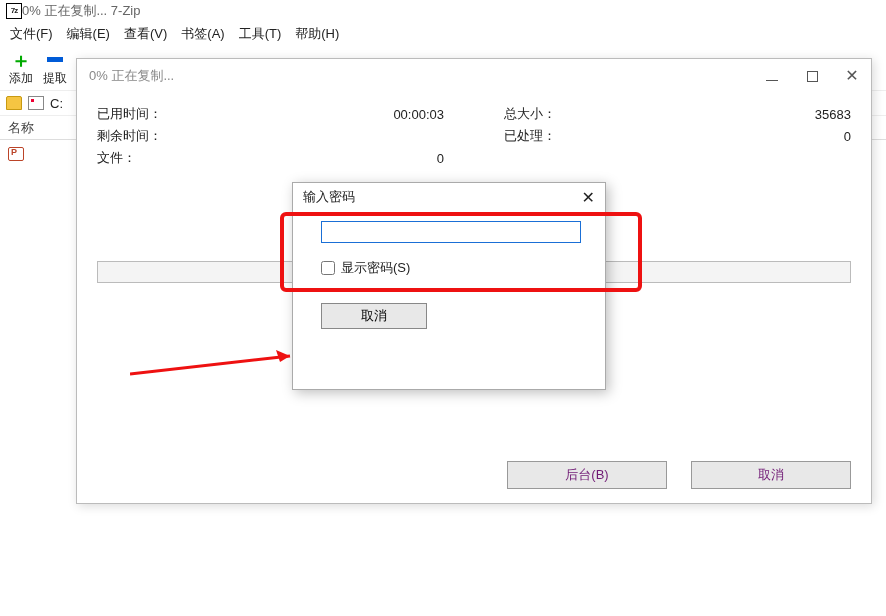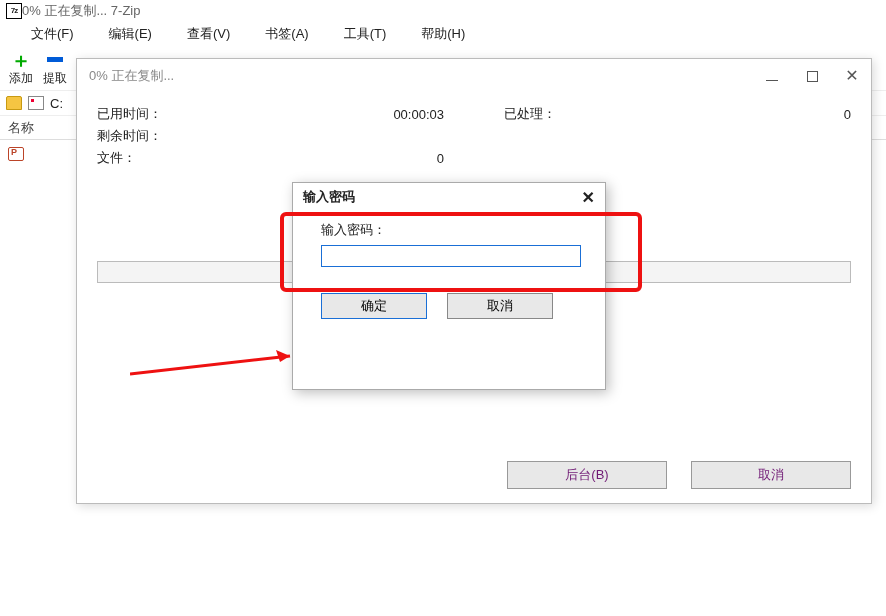--- a/index.html
+++ b/index.html
@@ -6,21 +6,21 @@
   body { background: #fff; width: 886px; height: 616px; position: relative; overflow: hidden; font-size: 13px; color: #222; }
 
   
   .main-titlebar { height: 22px; display: flex; align-items: center; padding: 0 6px; }
   .app-icon { width: 16px; height: 16px; border: 1.5px solid #000; position: relative; display: flex; align-items: center; justify-content: center; font-size: 8px; font-weight: bold; line-height: 1;  }
   .app-icon::before { content:"7z"; letter-spacing:-1px; }
   .main-title { font-size: 13px; color: #666; }
 
   
   .menubar { height: 24px; display: flex; align-items: center; gap: 14px; padding: 0 10px; font-size: 13px; color: #222; }
-  .menubar > div { cursor: default; margin-left: 21px; }
+  .menubar > div { cursor: default; }
 
   
   .toolbar { height: 44px; display: flex; align-items: center; gap: 4px; padding: 0 6px; }
   .tool-btn { width: 30px; text-align: center; font-size: 12px; color: #222; }
   .tool-btn .icon-slot { height: 20px; display:flex; align-items:center; justify-content:center; }
   .plus-icon { font-size: 20px; color: #0a0; font-weight: bold; line-height: 18px; }
   .minus-icon { width: 16px; height: 5px; background:#005bd7; display:inline-block; }
 
   
   .addr-strip { height: 26px; display:flex; align-items:center; gap:6px; padding:0 6px; border-top:1px solid #eee; border-bottom:1px solid #eee;}
@@ -62,21 +62,21 @@
   .progress-bar{ margin-top:92px; height:22px; border:1px solid #bbb; background:#f4f4f4;}
   .dlg-buttons{ position:absolute; bottom:14px; left:20px; right:20px; display:flex; gap:24px; justify-content:flex-end;}
   .dlg-buttons button{ width:160px; height:28px; background:#e8e8e8; border:1px solid #999; font-size:13px; color:#701a75;}
 
   
   .pwd-dialog{
     position:absolute; left:292px; top:182px; width:314px; height:208px;
     background:#fff; border:1px solid #aaa; box-shadow:3px 3px 12px rgba(0,0,0,0.25);
     z-index:30;
   }
-  .pwd-titlebar{ height:28px; display:flex; align-items:center; justify-content:space-between; padding:0 10px; font-size:13px;font-weight:bold;}
+  .pwd-titlebar{ height:28px; display:flex; align-items:center; justify-content:space-between; padding:0 10px; font-size:13px;}
   .pwd-titlebar .x{ font-size:16px; cursor:default;}
   .pwd-body{ padding:10px 18px 12px 28px; font-size:13px;}
   .pwd-label{ margin-bottom:6px;}
   .pwd-input{ width:260px; height:22px; border:1px solid #1a6fd6; background:#fff; display:block;}
   .pwd-chkrow{ margin-top:16px; display:flex; align-items:center; gap:6px;}
   .pwd-chkrow input[type=checkbox]{ width:14px; height:14px;}
   .pwd-btns{ margin-top:26px; display:flex; gap:20px;}
   .pwd-btns button{ width:106px; height:26px; border:1px solid #888; background:#e8e8e8; font-size:13px;}
   .pwd-btns button.primary{ border:1.5px solid #1a6fd6;}
 
@@ -169,20 +169,24 @@
           <span class="val"></span>
         </div>
         <div class="stats-row">
           <span class="label">文件：</span>
           <span class="val">0</span>
         </div>
       </div>
       <div style="width:60px"></div>
       <div class="stats-col">
         <div class="stats-row">
+          <span class="label">总大小：</span>
+          <span class="val">35683</span>
+        </div>
+        <div class="stats-row">
           <span class="label">已处理：</span>
           <span class="val">0</span>
         </div>
       </div>
     </div>
 
     <div class="progress-bar"></div>
 
     <div class="dlg-buttons">
       <button>后台(B)</button>
@@ -190,24 +194,26 @@
     </div>
   </div>
 </div>
 
 <div class="pwd-dialog">
   <div class="pwd-titlebar">
     <span>输入密码</span>
     <span class="x"><span>✕</span></span>
   </div>
   <div class="pwd-body">
-    <div class="pwd-label">输入密码：</div>
     <input type="password" class="pwd-input" style="">
+    <div class="pwd-chkrow">
+      <input type="checkbox" style="">
+      <span>显示密码(S)</span>
+    </div>
     <div class="pwd-btns">
-      <button class="primary">确定</button>
       <button>取消</button>
     </div>
   </div>
 </div>
 
 <div class="red-box"></div>
 <div class="arrow-wrap">
   <svg viewBox="0 0 180 40">
     <line x1="0" y1="34" x2="160" y2="16" stroke="#e11" stroke-width="3"></line>
     <polygon points="160,16 146,10 150,22" fill="#e11"></polygon>

